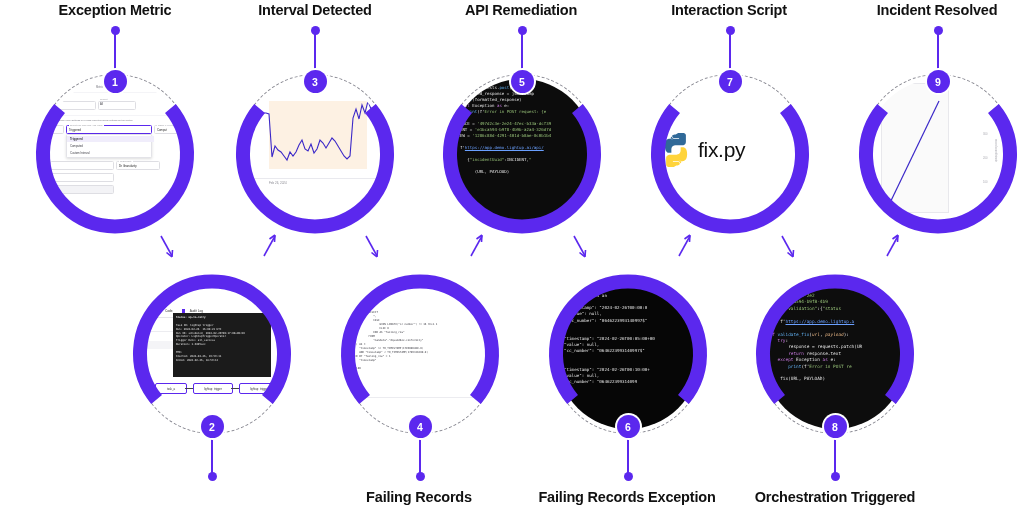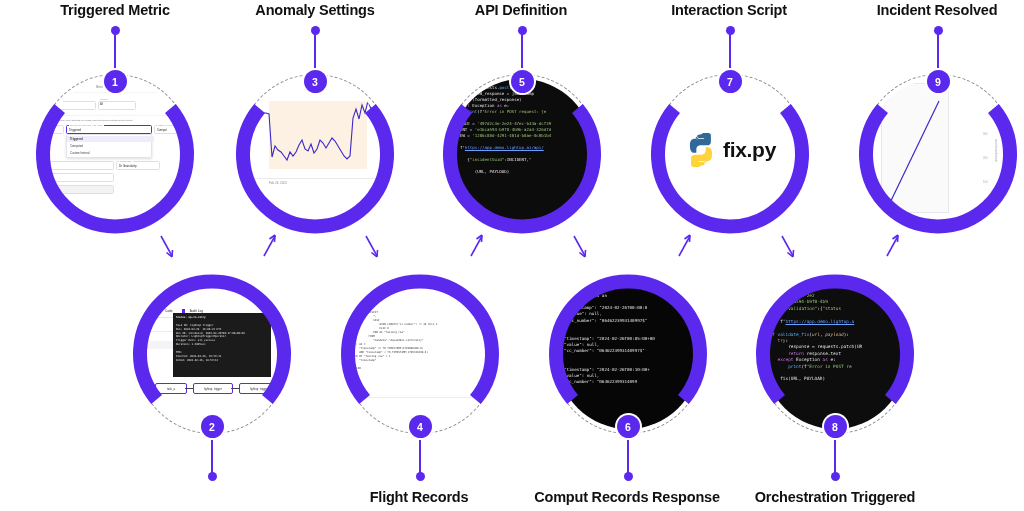--- a/index.html
+++ b/index.html
@@ -99,28 +99,28 @@
            transform:rotate(90deg);transform-origin:left top;white-space:nowrap;}
 
   
   .pyword{position:absolute;font-size:21px;color:#111;letter-spacing:-0.3px;}
 </style>
 </head>
 <body>
 
 <div class="stage">
 
-  <div class="title top" style="left:115px;">Triggered Metric</div>
-  <div class="title top" style="left:315px;">Anomaly Settings</div>
-  <div class="title top" style="left:521px;">API Definition</div>
+  <div class="title top" style="left:115px;">Exception Metric</div>
+  <div class="title top" style="left:315px;">Interval Detected</div>
+  <div class="title top" style="left:521px;">API Remediation</div>
   <div class="title top" style="left:729px;">Interaction Script</div>
   <div class="title top" style="left:937px;">Incident Resolved</div>
 
-  <div class="title bottom" style="left:419px;">Flight Records</div>
-  <div class="title bottom" style="left:627px;">Comput Records Response</div>
+  <div class="title bottom" style="left:419px;">Failing Records</div>
+  <div class="title bottom" style="left:627px;">Failing Records Exception</div>
   <div class="title bottom" style="left:835px;">Orchestration Triggered</div>
 
   <div class="node" style="left:25px;top:60px;">
     <div class="shadow"></div>
     <div class="dashring"></div>
 
     <div class="clipdisc">
       <div class="mock">
         <div class="fm-head" style="left:52px;top:7px;">Metric Definition</div>
         <div class="fm-bar" style="left:0;top:13px;width:142px;height:0.5px;"></div>
@@ -220,21 +220,21 @@
     <div class="badge" style="left:78.5px;top:10px;">5</div>
     <div class="stem" style="left:89px;top:-30px;height:42px;"></div>
     <div class="stemdot" style="left:85.5px;top:-34px;"></div>
   </div>
 
   <div class="node" style="left:640px;top:60px;">
     <div class="shadow"></div>
     <div class="dashring"></div>
 
     <div class="clipdisc">
-      <div class="mock" style="display:flex;align-items:center;justify-content:center;font-weight:bold;">
+      <div class="mock" style="display:flex;align-items:center;justify-content:flex-start;">
         <svg width="34" height="34" viewBox="0 0 110 110" style="margin-right:5px;">
           <path fill="#306998" d="M54 5c-12 0-11 5-11 5l0 6 22 0 0 3-31 0c0 0-15-2-15 22 0 24 13 23 13 23l8 0 0-11c0 0 0-13 13-13l22 0c0 0 12 0 12-12l0-20c0 0 2-10-22-10zM42 12c2 0 4 2 4 4 0 2-2 4-4 4-2 0-4-2-4-4 0-2 2-4 4-4z"></path>
           <path fill="#FFD43B" d="M56 105c12 0 11-5 11-5l0-6-22 0 0-3 31 0c0 0 15 2 15-22 0-24-13-23-13-23l-8 0 0 11c0 0 0 13-13 13l-22 0c0 0-12 0-12 12l0 20c0 0-2 10 22 10zM68 98c-2 0-4-2-4-4 0-2 2-4 4-4 2 0 4 2 4 4 0 2-2 4-4 4z"></path>
         </svg>
         <div class="pyword" style="position:relative;">fix.py</div>
       </div>
     </div>
 
     <svg class="ring-svg" viewBox="0 0 180 180">
       <path d="M 34.6 48.5 A 72 72 0 1 0 145.4 48.5" fill="none" stroke="#5B28EE" stroke-width="14" stroke-linecap="butt"></path>

